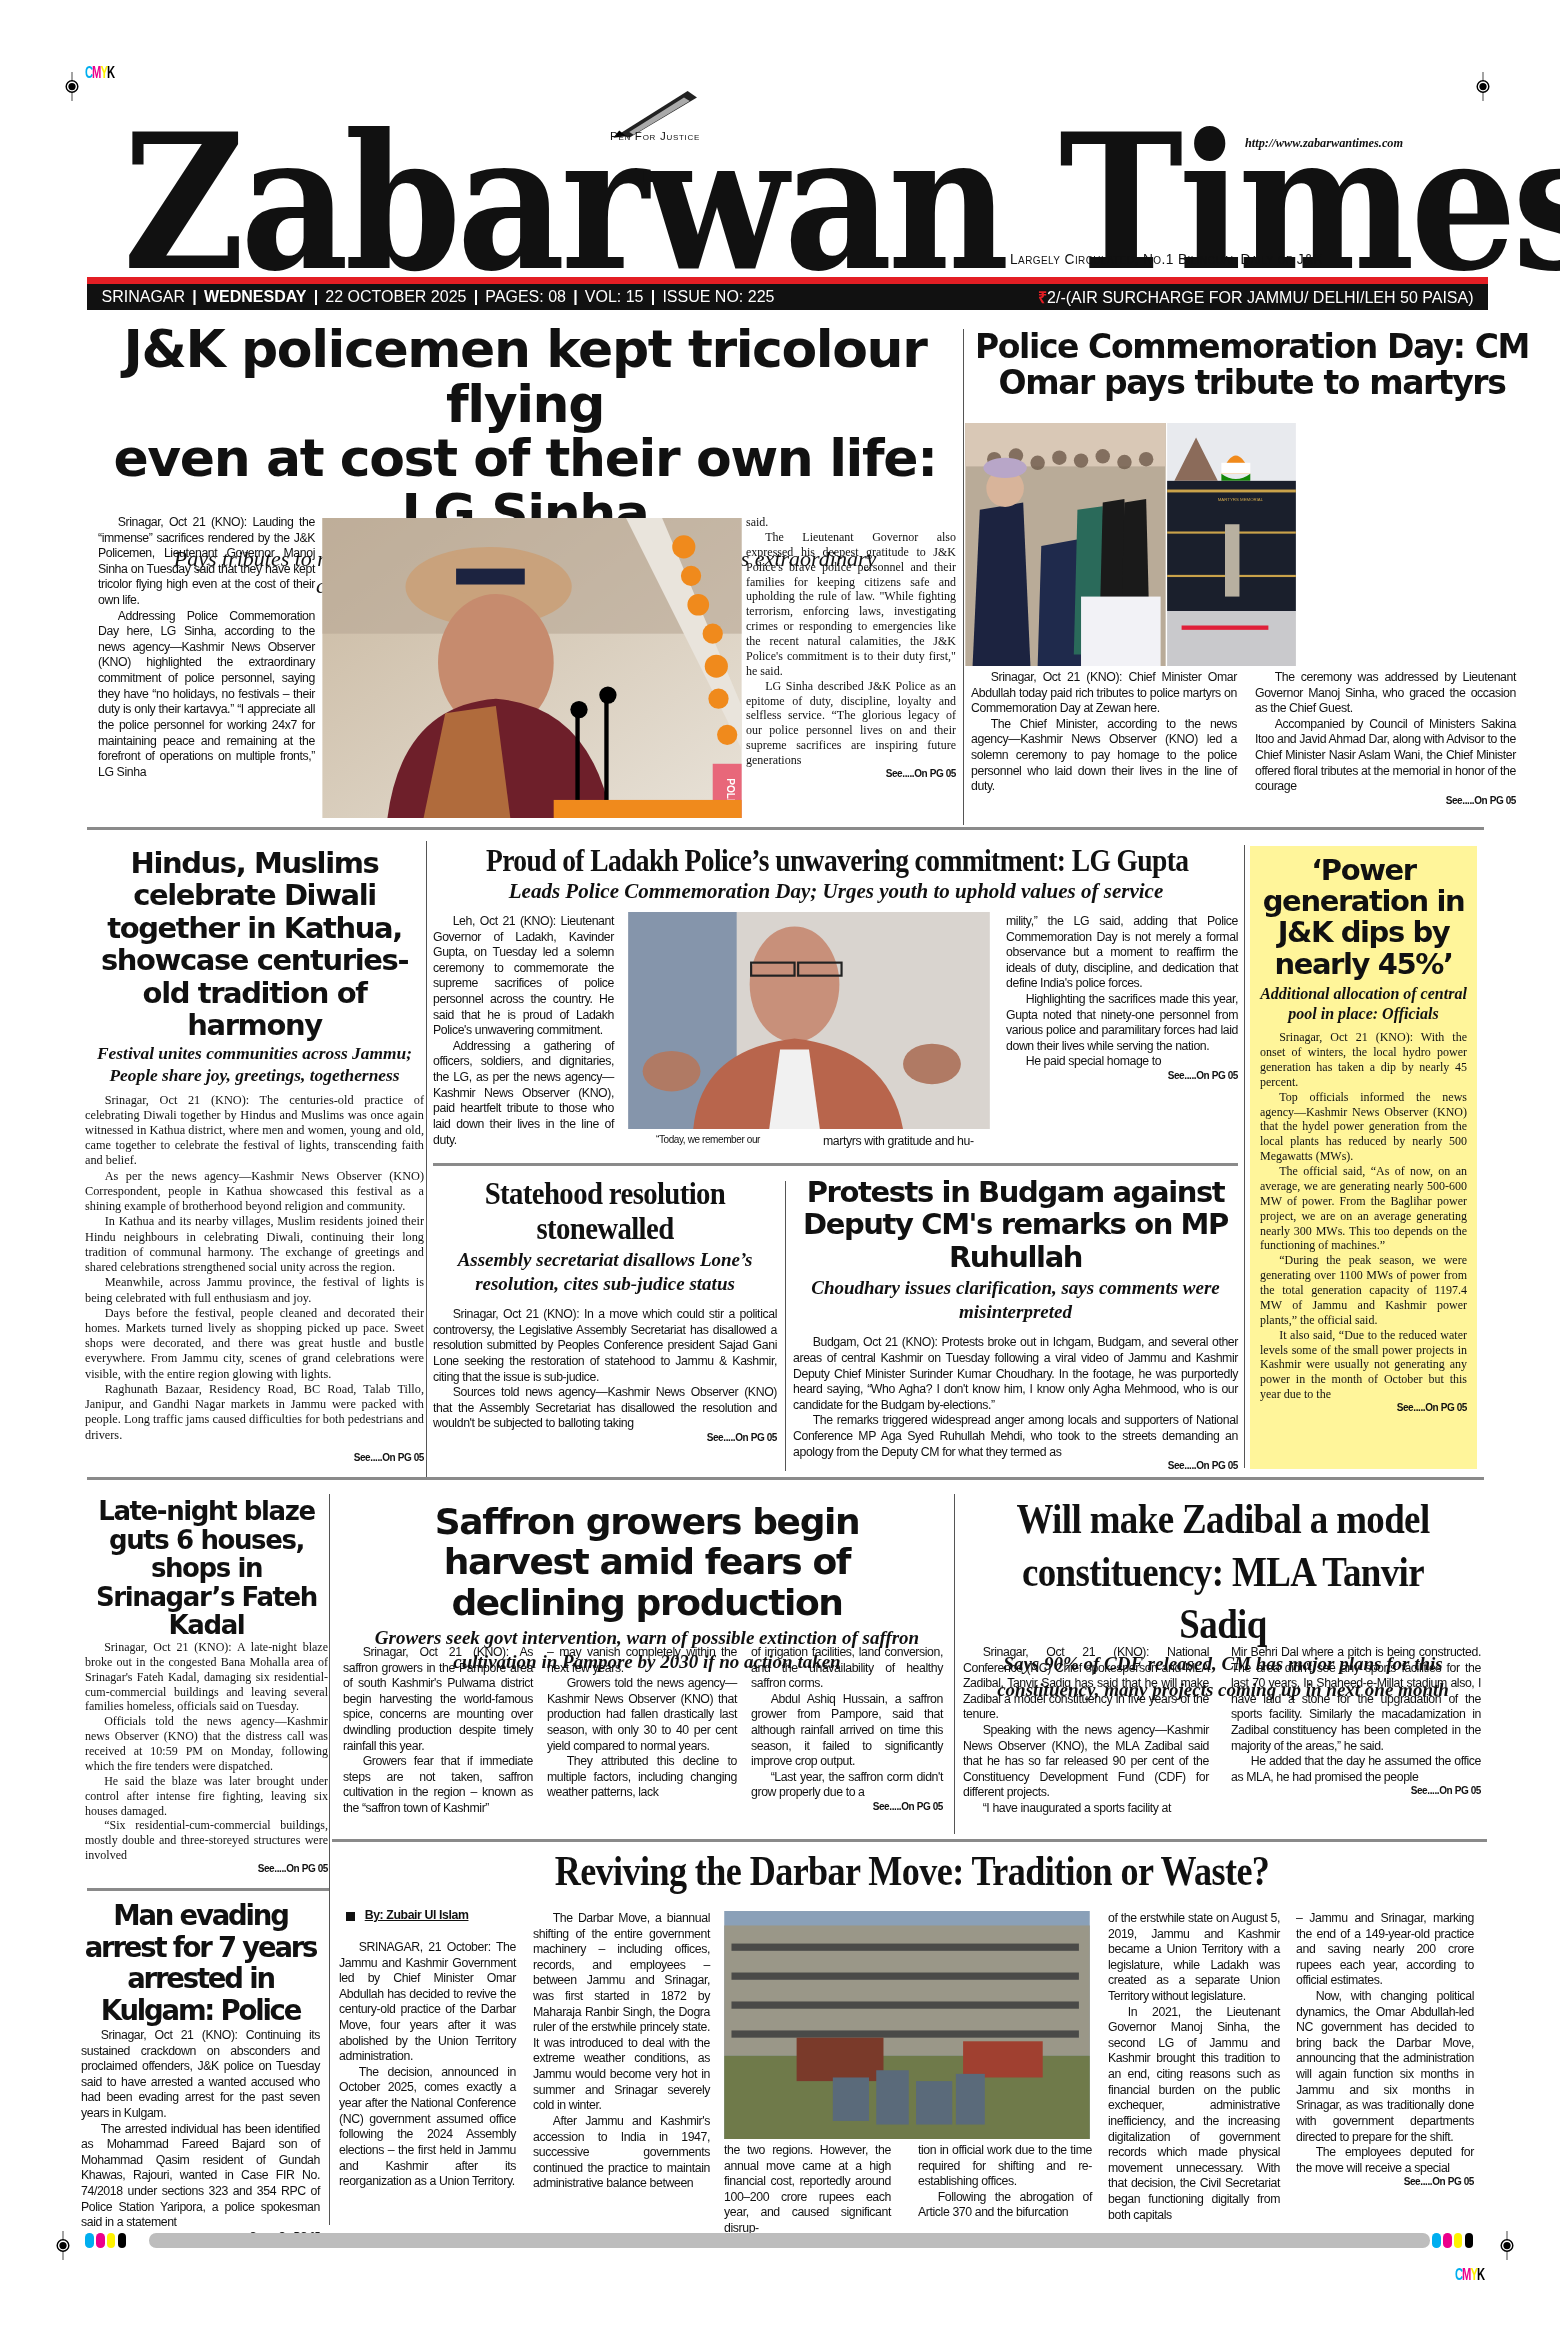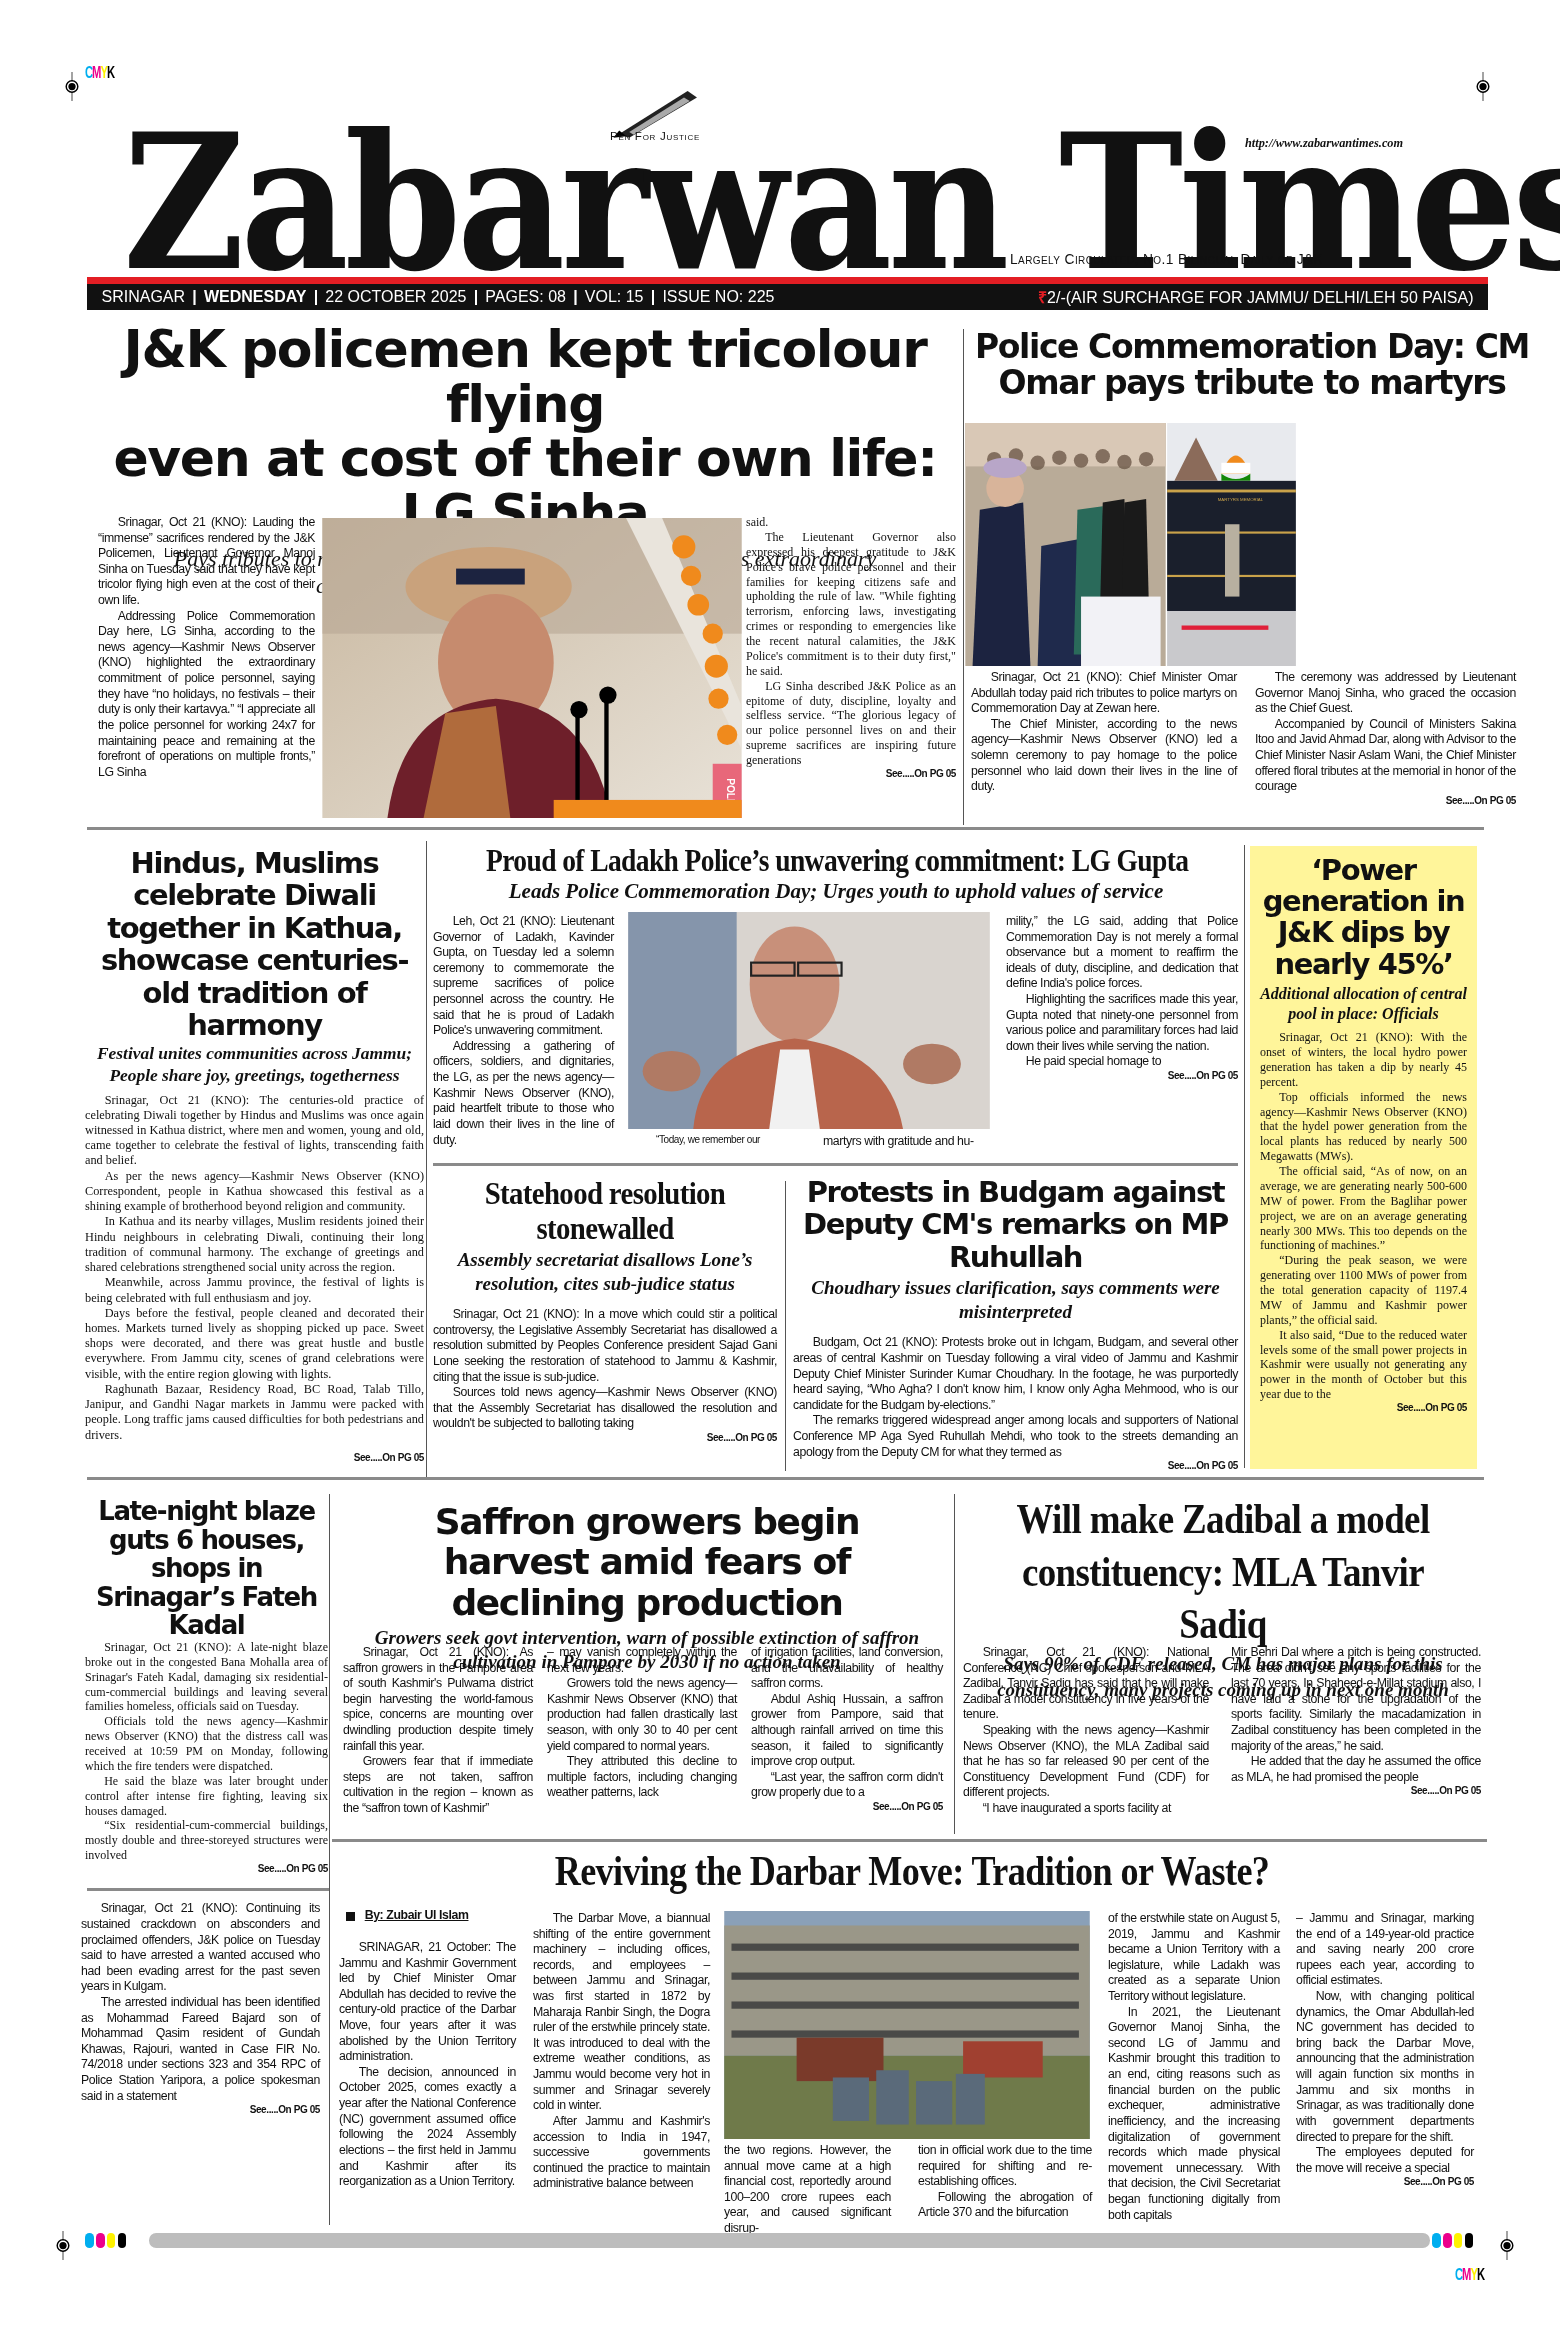--- a/index.html
+++ b/index.html
@@ -381,20 +381,21 @@
 </div>
 <div class="abs body-cond" style="left:1231px;top:1645px;width:250px;">
   <p style="text-indent:0">Mir Behri Dal where a pitch is being constructed. The area didn't see any sports facilities for the last 70 years. In Shaheed-e-Millat stadium also, I have laid a stone for the upgradation of the sports facility. Similarly the macadamization in Zadibal constituency has been completed in the majority of the areas,” he said.</p>
   <p>He added that the day he assumed the office as MLA, he had promised the people</p>
   <div class="see">See.....On PG 05</div>
 </div>
 
 <div class="abs rule-h" style="left:332px;top:1839px;width:1155px;"></div>
 
 <div class="abs" style="left:81px;top:1900px;width:239px;">
+  <div class="hl-cond" style="font-size:27.5px;line-height:1.15;letter-spacing:-2.2px;">Man evading arrest for 7 years arrested in Kulgam: Police</div>
   <div class="body-cond" style="margin-top:1.4px;">
     <p>Srinagar, Oct 21 (KNO): Continuing its sustained crackdown on absconders and proclaimed offenders, J&amp;K police on Tuesday said to have arrested a wanted accused who had been evading arrest for the past seven years in Kulgam.</p>
     <p>The arrested individual has been identified as Mohammad Fareed Bajard son of Mohammad Qasim resident of Gundah Khawas, Rajouri, wanted in Case FIR No. 74/2018 under sections 323 and 354 RPC of Police Station Yaripora, a police spokesman said in a statement</p>
     <div class="see">See.....On PG 05</div>
   </div>
 </div>
 <div class="abs rule-h" style="left:87px;top:1888px;width:242px;"></div>
 
 <div class="abs hl-serif" style="left:340px;top:1847px;width:1144px;font-size:43px;transform:scaleX(0.84);transform-origin:center;">Reviving the Darbar Move: Tradition or Waste?</div>
 <div class="abs" style="left:346px;top:1908px;">

